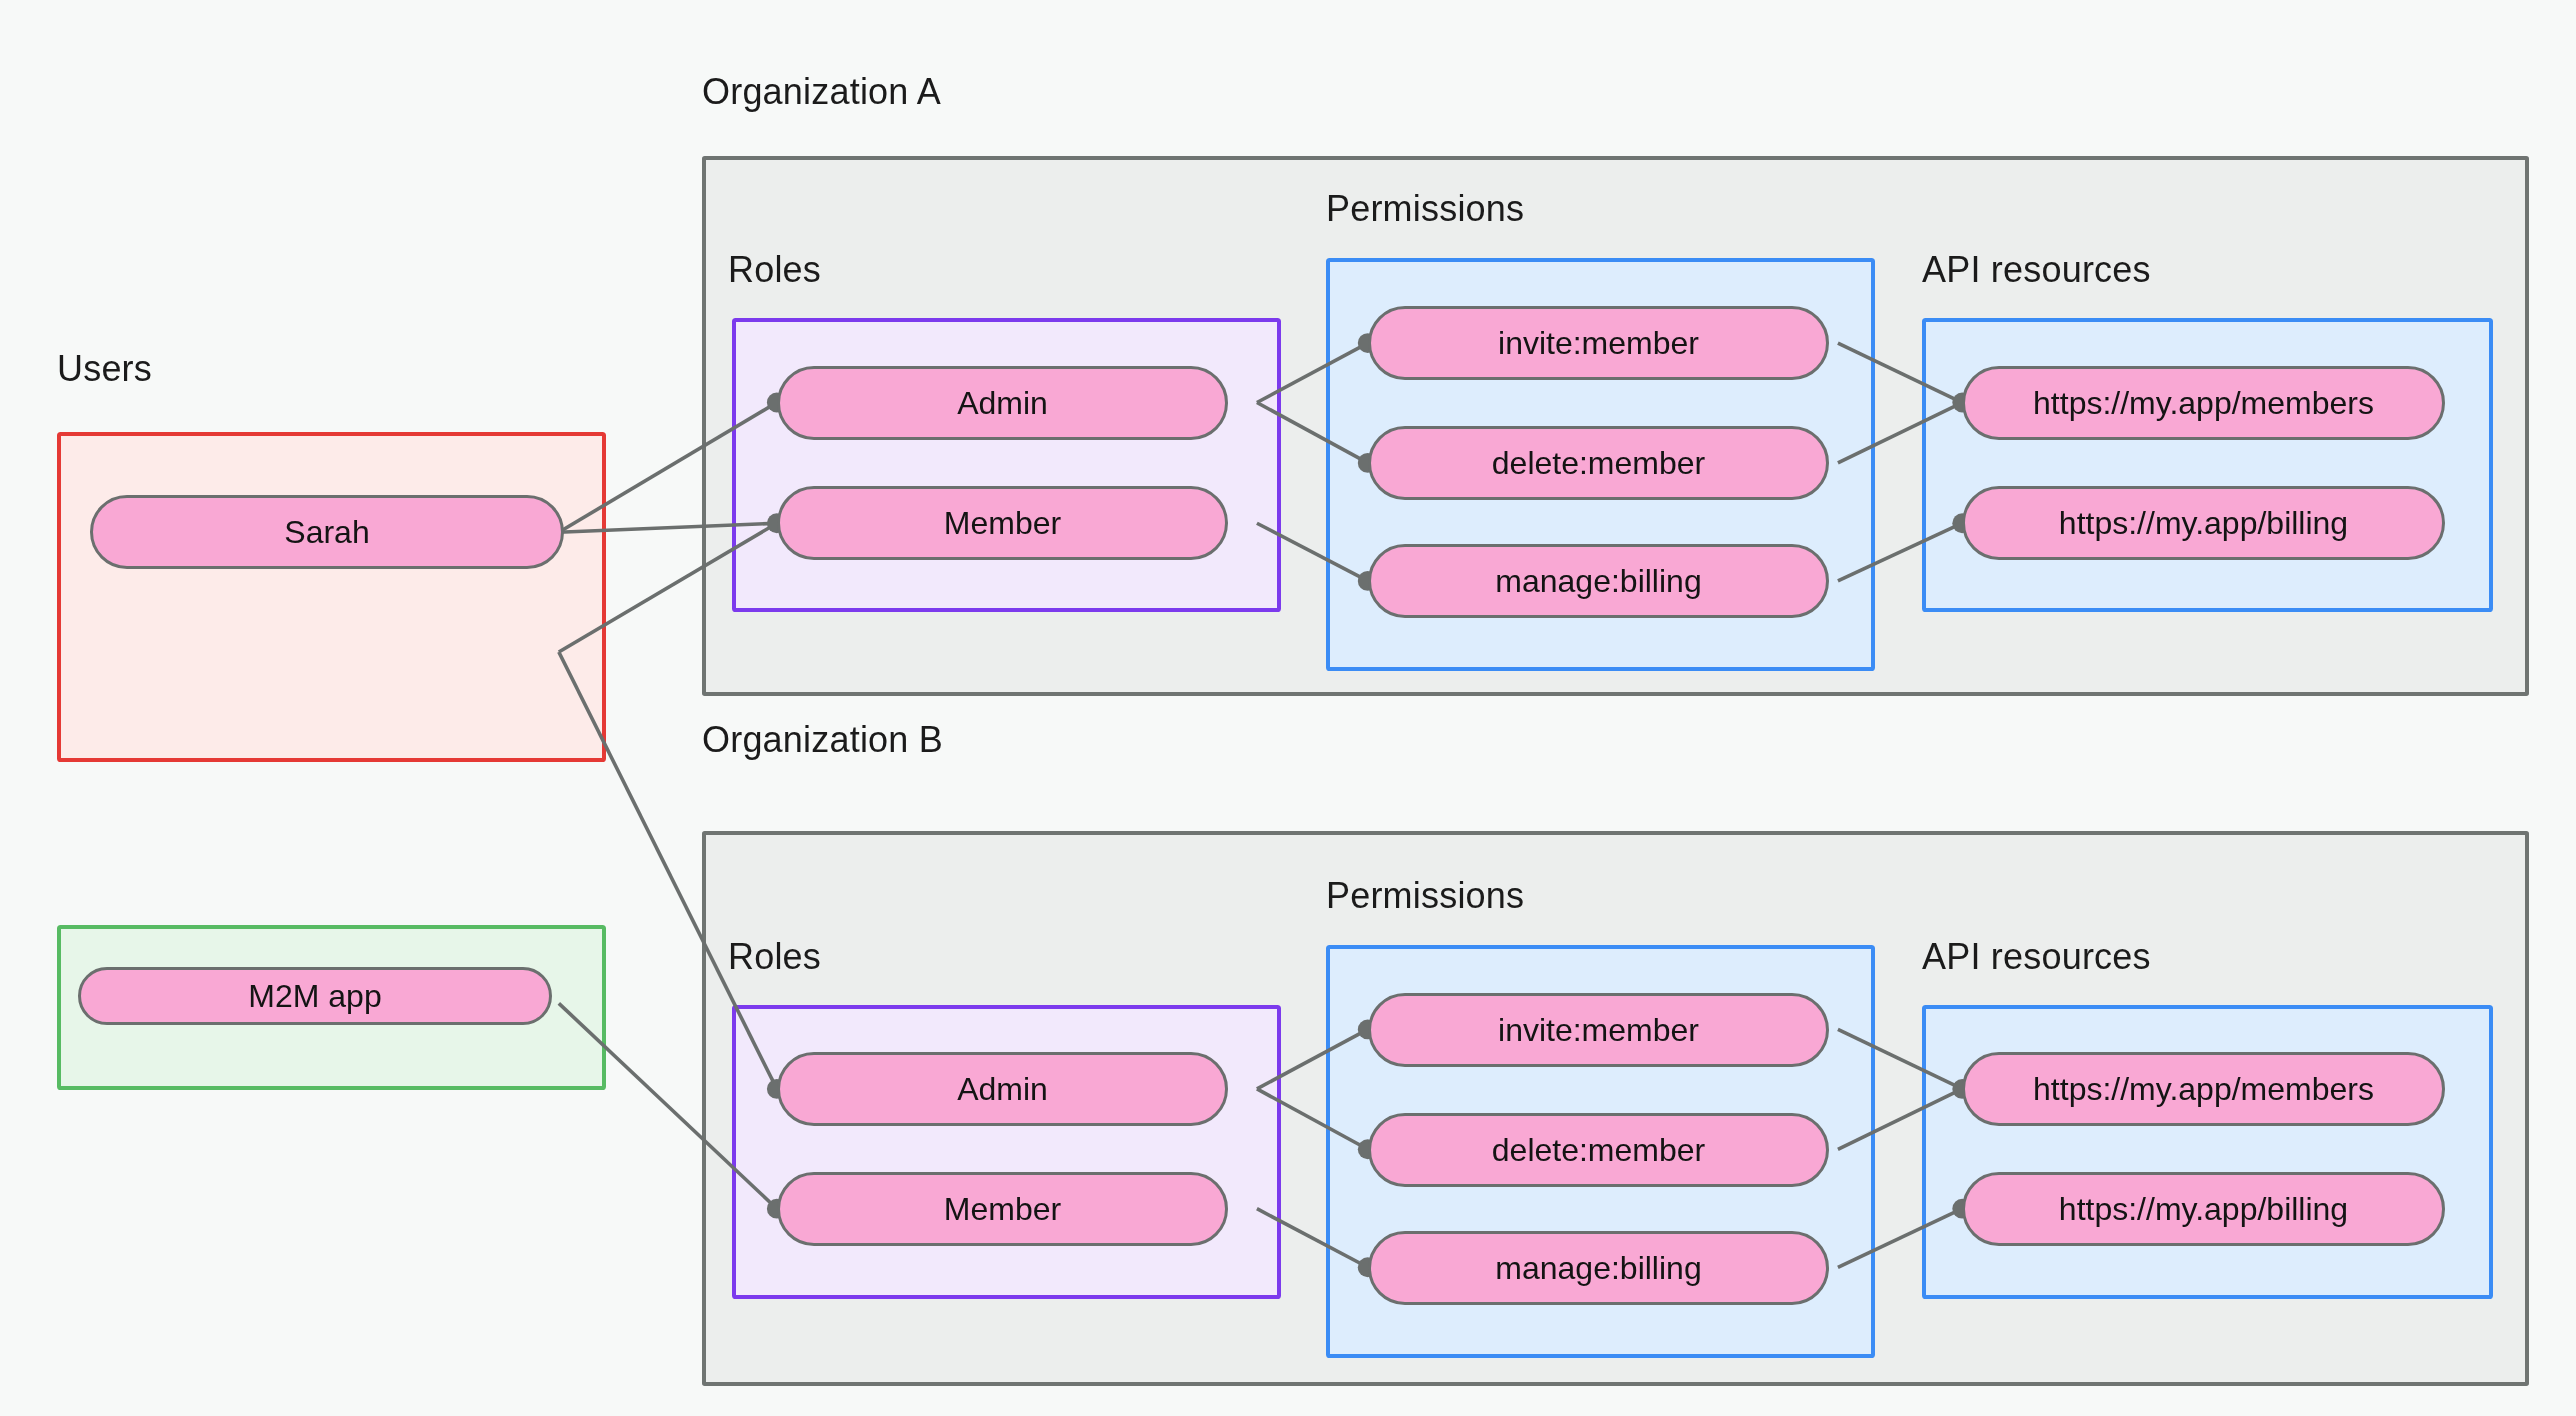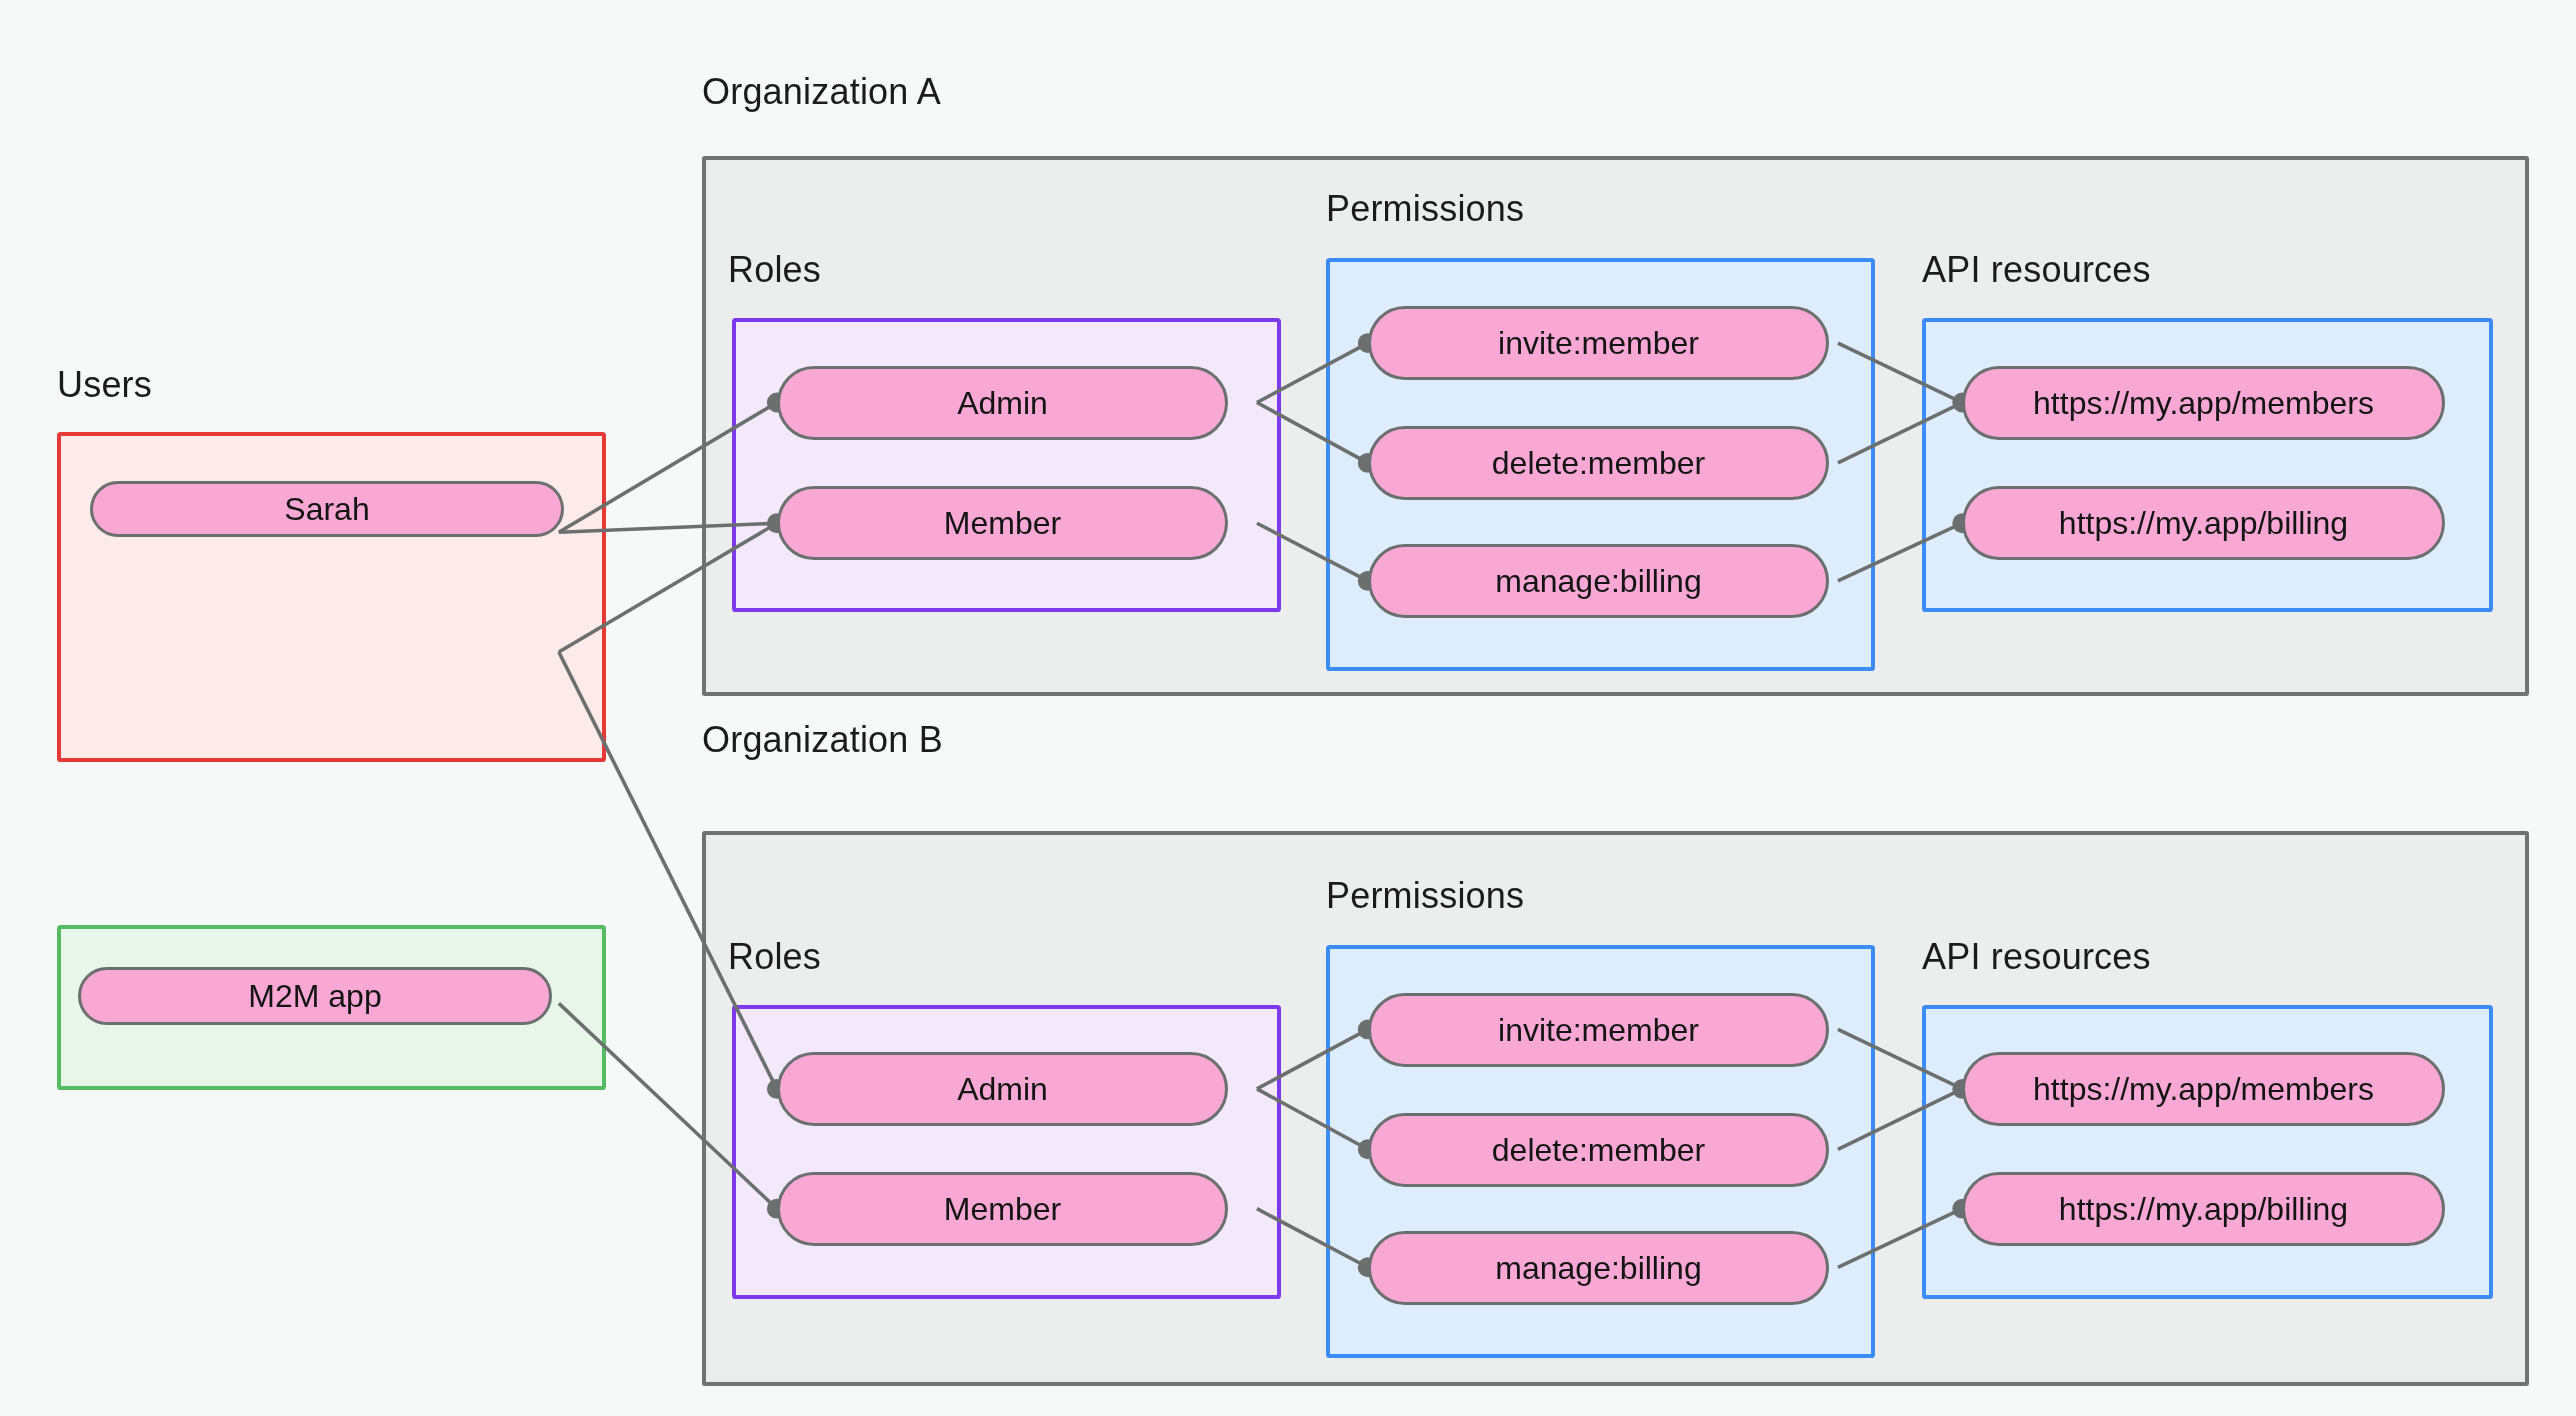--- a/index.html
+++ b/index.html
@@ -161,21 +161,21 @@
   <div class="cluster perms" style="left:1326px; top:928px; width:541px; height:405px;"></div>
   <div class="pill" style="left:1368px; top:976px; width:461px; height:74px;">invite:member</div>
   <div class="pill" style="left:1368px; top:1096px; width:461px; height:74px;">delete:member</div>
   <div class="pill" style="left:1368px; top:1214px; width:461px; height:74px;">manage:billing</div>
 
   <div class="group-label" style="left:1922px; top:919px;">API resources</div>
   <div class="cluster apis" style="left:1922px; top:988px; width:563px; height:286px;"></div>
   <div class="pill" style="left:1962px; top:1035px; width:483px; height:74px;">https://my.app/members</div>
   <div class="pill" style="left:1962px; top:1155px; width:483px; height:74px;">https://my.app/billing</div>
 
-  <div class="group-label" style="left:57px; top:347px;">Users</div>
+  <div class="group-label" style="left:57px; top:331px;">Users</div>
   <div class="cluster users" style="left:57px; top:415px; width:541px; height:322px;"></div>
-  <div class="pill" style="left:90px; top:464px; width:474px; height:56px;">Sarah</div>
+  <div class="pill" style="left:90px; top:478px; width:474px; height:74px;">Sarah</div>
 
   <div class="cluster m2m" style="left:57px; top:908px; width:541px; height:157px;"></div>
   <div class="pill" style="left:78px; top:950px; width:474px; height:58px;">M2M app</div>
 
 </div>
 
 
 </body></html>

